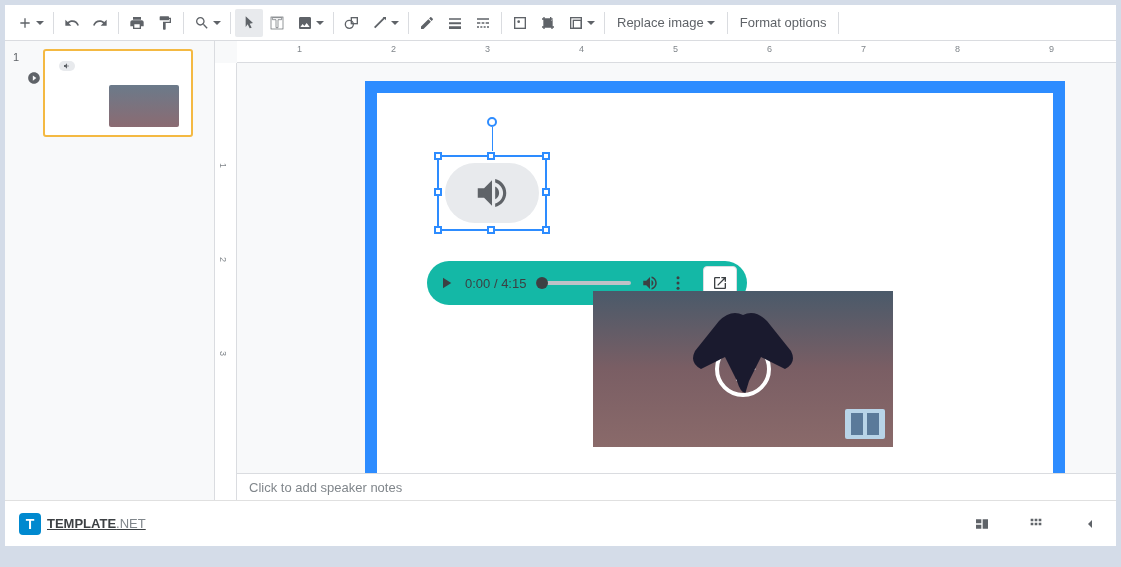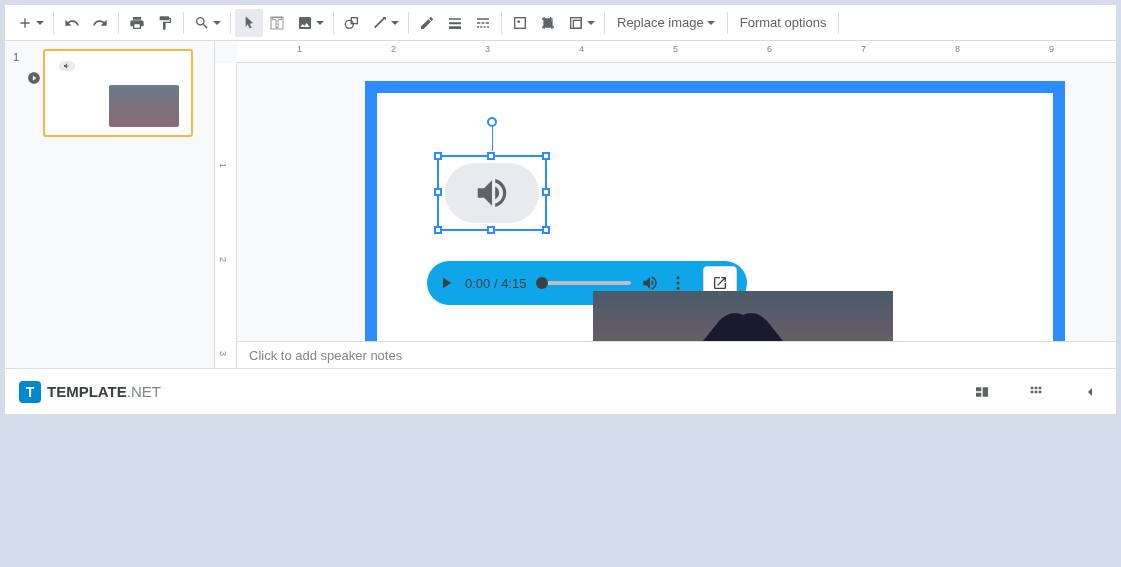--- a/index.html
+++ b/index.html
@@ -1,18 +1,18 @@
 <!DOCTYPE html>
 <html><head>
 <meta charset="utf-8">
 <style>
 * { margin: 0; padding: 0; box-sizing: border-box; font-family: Arial, sans-serif; }
 body { background: #d4dce8; width: 1121px; height: 567px; overflow: hidden; position: relative; }
 
-.frame { position: absolute; left: 5px; top: 5px; width: 1111px; height: 409px; background: #fff; }
+.frame { position: absolute; left: 5px; top: 5px; width: 1111px; height: 541px; background: #fff; }
 
 .toolbar { height: 36px; background: #fff; border-bottom: 1px solid #dadce0; display: flex; align-items: center; padding: 0 6px; }
 .sep { width: 1px; height: 22px; background: #dadce0; margin: 0 4px; }
 .tbtn { width: 28px; height: 28px; display: flex; align-items: center; justify-content: center; cursor: pointer; border-radius: 2px; color: #5f6368; }
 .tbtn svg { width: 16px; height: 16px; fill: #5f6368; }
 .tbtn.sel { background: #e8eaed; }
 .tbtn.wide { width: 38px; }
 .txt-btn { height: 28px; padding: 0 8px; display: flex; align-items: center; font-size: 13px; color: #5f6368; cursor: pointer; border-radius: 2px; }
 .caret { width: 0; height: 0; border-left: 4px solid transparent; border-right: 4px solid transparent; border-top: 4px solid #5f6368; margin-left: 3px; }
 
@@ -46,21 +46,21 @@
 .handle.br { right: -5px; bottom: -5px; }
 .handle.tm { left: 50%; margin-left: -5px; top: -5px; }
 .handle.bm { left: 50%; margin-left: -5px; bottom: -5px; }
 .handle.lm { top: 50%; margin-top: -5px; left: -5px; }
 .handle.rm { top: 50%; margin-top: -5px; right: -5px; }
 .rot-line { position: absolute; left: 50%; top: -28px; width: 1px; height: 24px; background: #2d8cff; }
 .rot-handle { position: absolute; left: 50%; margin-left: -5px; top: -38px; width: 10px; height: 10px; background: #fff; border: 2px solid #2d8cff; border-radius: 50%; }
 .audio-pill { position: absolute; inset: 8px; background: #e8eaed; border-radius: 30px; display: flex; align-items: center; justify-content: center; }
 .audio-pill svg { width: 38px; height: 38px; fill: #5f6368; }
 
-.player-bar { position: absolute; left: 50px; top: 168px; width: 320px; height: 44px; background: #0ea5e9; border-radius: 22px; display: flex; align-items: center; padding: 0 10px; gap: 10px; }
+.player-bar { position: absolute; left: 50px; top: 168px; width: 320px; height: 44px; background: #14b8a6; border-radius: 22px; display: flex; align-items: center; padding: 0 10px; gap: 10px; }
 .player-bar svg { fill: #3c4043; }
 .pb-play { width: 18px; height: 18px; cursor: pointer; }
 .pb-time { font-size: 13px; color: #3c4043; }
 .pb-track { flex: 1; height: 4px; background: #bdc1c6; border-radius: 2px; position: relative; }
 .pb-thumb { position: absolute; left: 0; top: -4px; width: 12px; height: 12px; background: #3c4043; border-radius: 50%; }
 .pb-vol { width: 18px; height: 18px; cursor: pointer; }
 .pb-menu { width: 18px; height: 18px; cursor: pointer; display: flex; align-items: center; justify-content: center; }
 .pop-btn { width: 34px; height: 34px; background: #fff; border: 1px solid #dadce0; border-radius: 4px; display: flex; align-items: center; justify-content: center; margin-left: 6px; cursor: pointer; }
 
 .video-obj { position: absolute; left: 216px; top: 198px; width: 300px; height: 156px; background: linear-gradient(180deg, #4a5a6a 0%, #7a5e64 50%, #8a6a6a 100%); display: flex; align-items: center; justify-content: center; }
@@ -72,21 +72,21 @@
 .video-badge::before, .video-badge::after { content:''; position:absolute; background:#5a7a9a; }
 .video-badge::before { left:6px; top:4px; width:12px; height:22px; }
 .video-badge::after { right:6px; top:4px; width:12px; height:22px; }
 
 .notes-area { position: absolute; left: 232px; bottom: 46px; right: 0; height: 27px; background: #fff; border-top: 1px solid #dadce0; display: flex; align-items: center; padding: 0 12px; }
 .notes-text { font-size: 13px; color: #80868b; }
 
 .footer { position: absolute; left: 0; bottom: 0; right: 0; height: 46px; background: #fff; border-top: 1px solid #e0e0e0; display: flex; align-items: center; padding: 0 14px; }
 .logo-box { display: flex; align-items: center; gap: 6px; }
 .logo-icon { width: 22px; height: 22px; background: #0089cf; border-radius: 4px; display: flex; align-items: center; justify-content: center; color: #fff; font-weight: bold; font-size: 14px; }
-.logo-text { font-size: 15px; font-weight: bold; color: #3c4043; }
+.logo-text { font-size: 13px; font-weight: bold; color: #3c4043; text-decoration: underline; }
 .logo-text .net { font-weight: normal; color: #80868b; }
 .footer-right { margin-left: auto; display: flex; align-items: center; gap: 30px; }
 .view-ctrl svg { width: 16px; height: 16px; fill: #5f6368; }
 .view-ctrl { width: 24px; height: 24px; display: flex; align-items: center; justify-content: center; cursor: pointer; }
 </style>
 </head>
 <body>
 
 <div class="frame">
 

